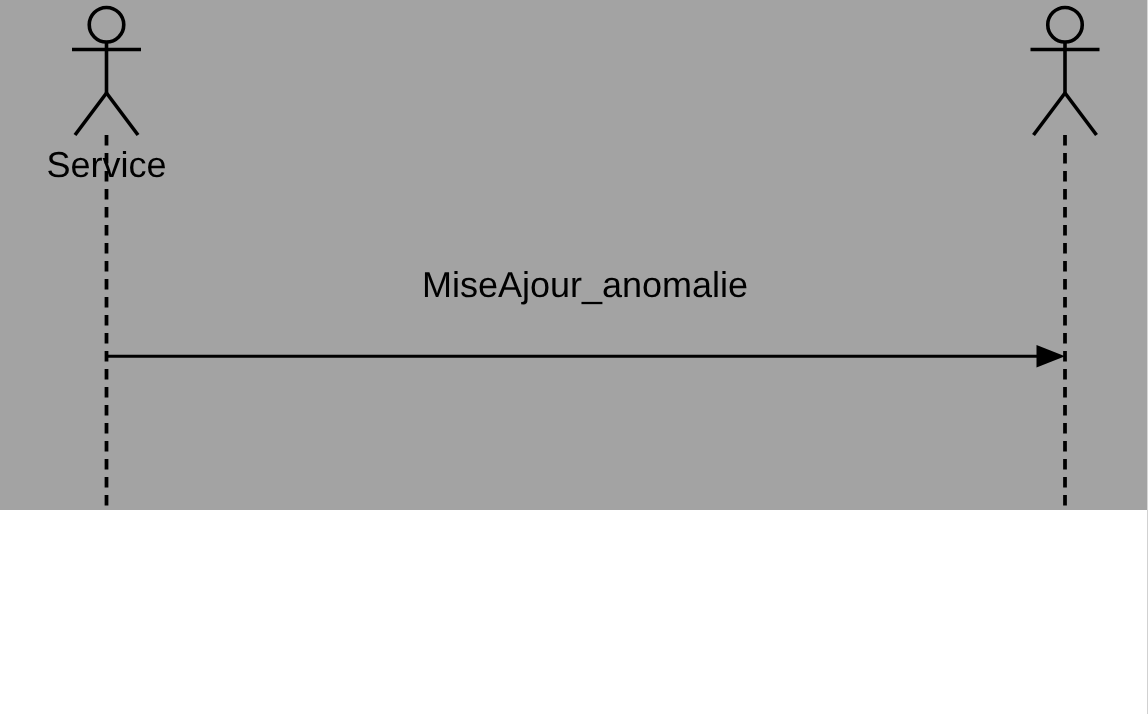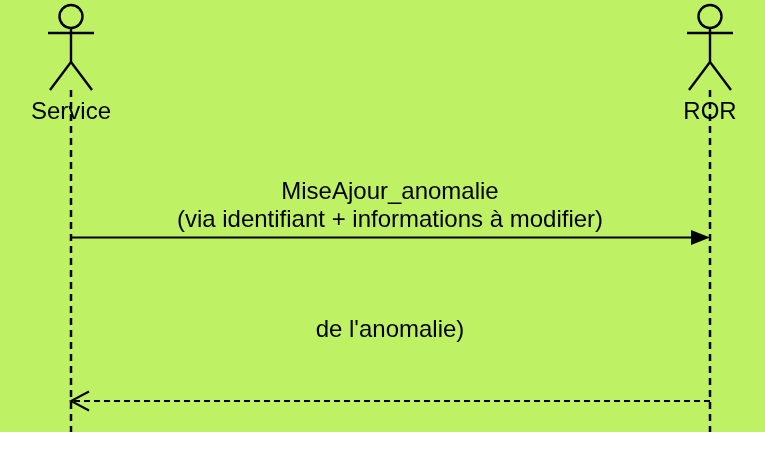--- a/index.html
+++ b/index.html
@@ -3,22 +3,22 @@
 <meta charset="utf-8">
 <style>
   html, body {
     margin: 0;
     padding: 0;
     background: #ffffff;
   }
   .stage {
     position: relative;
     width: 765px;
-    height: 432px;
-    background: #bef264;
+    height: 340px;
+    background: #a3a3a3;
     overflow: hidden;
     font-family: "Liberation Sans", sans-serif;
     color: #000000;
   }
   svg.layer {
     position: absolute;
     left: 0;
     top: 0;
     display: block;
   }
@@ -71,25 +71,22 @@
       <line x1="710" y1="401" x2="74" y2="401" stroke="#000000" stroke-width="2" stroke-dasharray="6 4"></line>
       <polyline points="89,391.5 71,401 89,410.5" fill="none" stroke="#000000" stroke-width="2"></polyline>
     </g>
   </svg>
 
   <div class="label actor-label-left">
     <div>Service</div>
   </div>
 
   <div class="label actor-label-right">
-    <div>ROR</div>
   </div>
 
   <div class="label msg1-label">
     <div>MiseAjour_anomalie</div>
-    <div>(via identifiant + informations à modifier)</div>
   </div>
 
   <div class="label msg2-label">
-    <div>de l'anomalie)</div>
   </div>
 
 </div>
 
 </body></html>

